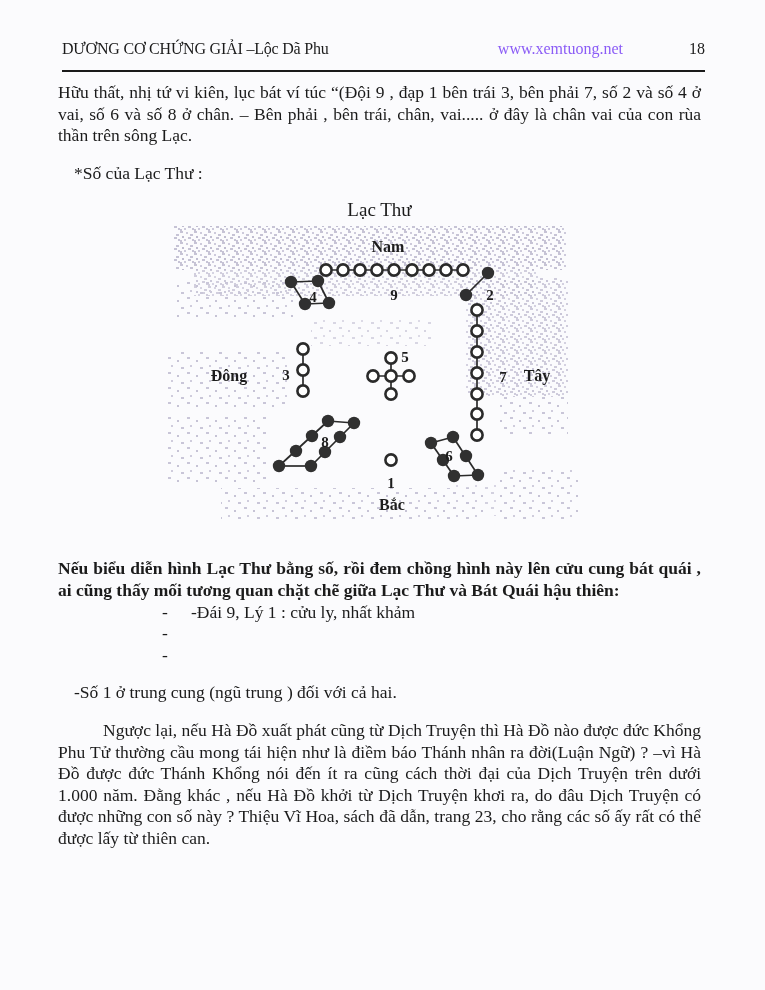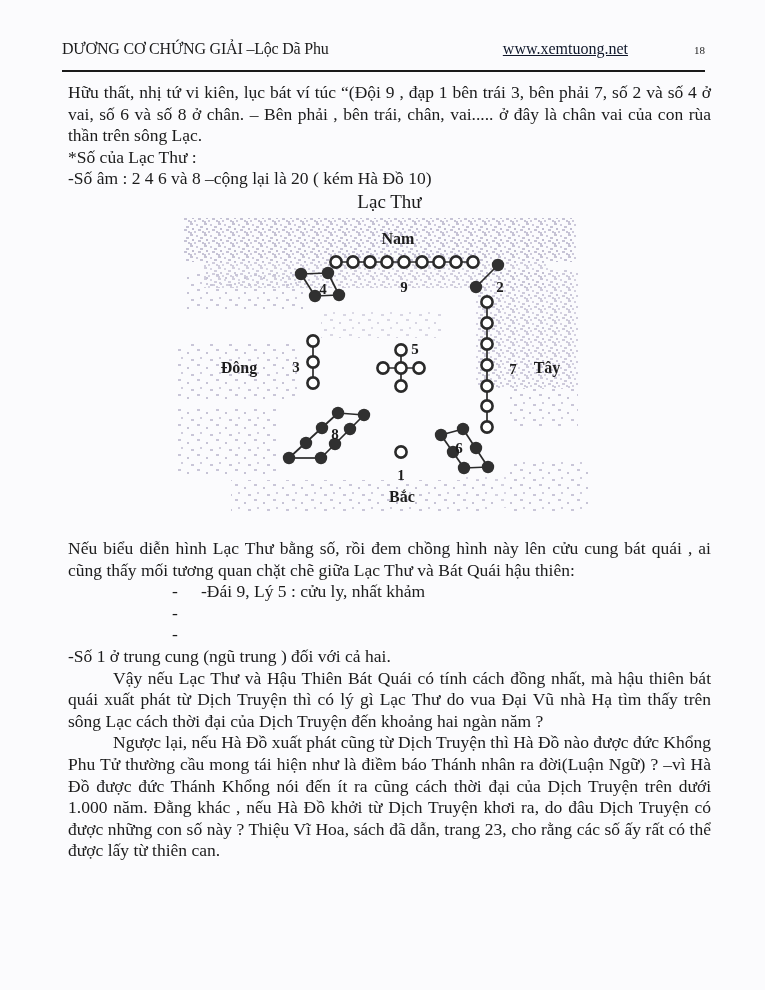--- a/index.html
+++ b/index.html
@@ -11,33 +11,33 @@
     font-family:"Liberation Serif","DejaVu Serif",serif;
     color:#1b1b1b;
     overflow:hidden;
   }
   .header{
     position:absolute;top:40px;left:62px;width:643px;
     display:flex;align-items:baseline;
     font-size:16px;white-space:nowrap;
   }
   .header .doc-title{letter-spacing:-0.2px;}
-  .header .site-link{margin-left:auto;color:#0f172a;text-decoration:underline;cursor:pointer;}
-  .header .page-num{margin-left:66px;font-size:11px;}
+  .header .site-link{margin-left:auto;color:#8b5cf6;cursor:pointer;}
+  .header .page-num{margin-left:66px;font-size:16px;}
   .rule{position:absolute;top:70px;left:62px;width:643px;border-top:2px solid #1a1a1a;}
   .content{
-    position:absolute;top:82px;left:68px;width:643px;
+    position:absolute;top:82px;left:58px;width:643px;
     font-size:17.5px;line-height:21.6px;
   }
   .para{margin:0;text-align:justify;}
-  .plain{margin:0;}
+  .plain{margin:16px;}
   .fig-title{margin:2px 0 0 0;text-align:center;font-weight:normal;font-size:19px;line-height:20px;}
   .diagram-wrap{position:relative;height:310px;margin:0;}
   .diagram-wrap svg{position:absolute;left:108px;top:0;}
-  .para-after{margin-top:16px;}
+  .para-after{margin-top:28px;font-weight:bold;}
   .bullet-row{display:flex;margin:0 0 0 104px;}
   .bullet-row .dash{width:29px;flex:0 0 29px;}
   .indented{text-indent:45px;}
   svg text{font-family:"Liberation Serif","DejaVu Serif",serif;font-weight:bold;fill:#1d1d1d;}
   svg .dir{font-size:16px;}
   svg .num{font-size:15px;}
 </style>
 </head>
 <body>
 
@@ -47,21 +47,20 @@
     <span class="doc-title">DƯƠNG CƠ CHỨNG GIẢI –Lộc Dã Phu</span>
     <span class="site-link">www.xemtuong.net</span>
     <span class="page-num">18</span>
   </div>
   <div class="rule"></div>
 
   <div class="content">
 
     <p class="para">Hữu thất, nhị tứ vi kiên, lục bát ví túc “(Đội 9 , đạp 1 bên trái 3, bên phải 7, số 2 và số 4 ở vai, số 6 và số 8 ở chân. – Bên phải , bên trái, chân, vai..... ở đây là chân vai của con rùa thần trên sông Lạc.</p>
     <p class="plain">*Số của Lạc Thư :</p>
-    <p class="plain">-Số âm : 2 4 6 và 8 –cộng lại là 20 ( kém Hà Đồ 10)</p>
 
     <p class="fig-title">Lạc Thư</p>
 
     <div class="diagram-wrap">
       <svg width="420" height="310" viewBox="0 0 420 310">
         <defs>
           <pattern id="nzDense" width="14" height="11" patternUnits="userSpaceOnUse">
             <rect x="0" y="0" width="3" height="2" fill="#c6c3d5"></rect>
             <rect x="6" y="1" width="2" height="2" fill="#cdcadb"></rect>
             <rect x="10" y="3" width="3" height="2" fill="#c6c3d5"></rect>
@@ -197,28 +196,27 @@
         <text class="num" x="159" y="227" text-anchor="middle">8</text>
         <text class="num" x="225" y="268" text-anchor="middle">1</text>
         <text class="num" x="283" y="241" text-anchor="middle">6</text>
       </svg>
     </div>
 
     <p class="para para-after">Nếu biểu diễn hình Lạc Thư bằng số, rồi đem chồng hình này lên cửu cung bát quái , ai cũng thấy mối tương quan chặt chẽ giữa Lạc Thư và Bát Quái hậu thiên:</p>
 
     <div class="bullet-row">
       <span class="dash">-</span>
-      <span>-Đái 9, Lý 5 : cửu ly, nhất khảm</span>
+      <span>-Đái 9, Lý 1 : cửu ly, nhất khảm</span>
     </div>
     <div class="bullet-row">
       <span class="dash">-</span>
     </div>
     <div class="bullet-row">
       <span class="dash">-</span>
     </div>
 
     <p class="plain">-Số  1 ở trung cung (ngũ trung ) đối với cả hai.</p>
 
-    <p class="para indented">Vậy nếu Lạc Thư và Hậu Thiên Bát Quái có tính cách đồng nhất, mà hậu thiên bát quái xuất phát từ Dịch Truyện thì có lý gì Lạc Thư do vua Đại Vũ nhà Hạ tìm thấy trên sông Lạc cách thời đại của Dịch Truyện đến khoảng hai ngàn năm ?</p>
     <p class="para indented">Ngược lại, nếu Hà Đồ xuất phát cũng từ  Dịch Truyện thì Hà Đồ nào được đức Khổng Phu Tử thường cầu mong tái hiện như là điềm báo Thánh nhân ra đời(Luận Ngữ) ? –vì Hà Đồ được đức Thánh Khổng nói đến ít ra cũng cách thời đại của Dịch Truyện  trên dưới 1.000 năm. Đằng khác , nếu Hà Đồ khởi từ Dịch Truyện khơi ra, do đâu Dịch Truyện có được những con số này ? Thiệu Vĩ Hoa, sách đã dẫn, trang 23, cho rằng các số ấy rất có thể được lấy từ thiên can.</p>
 
   </div>
 </div>
 
 </body></html>

